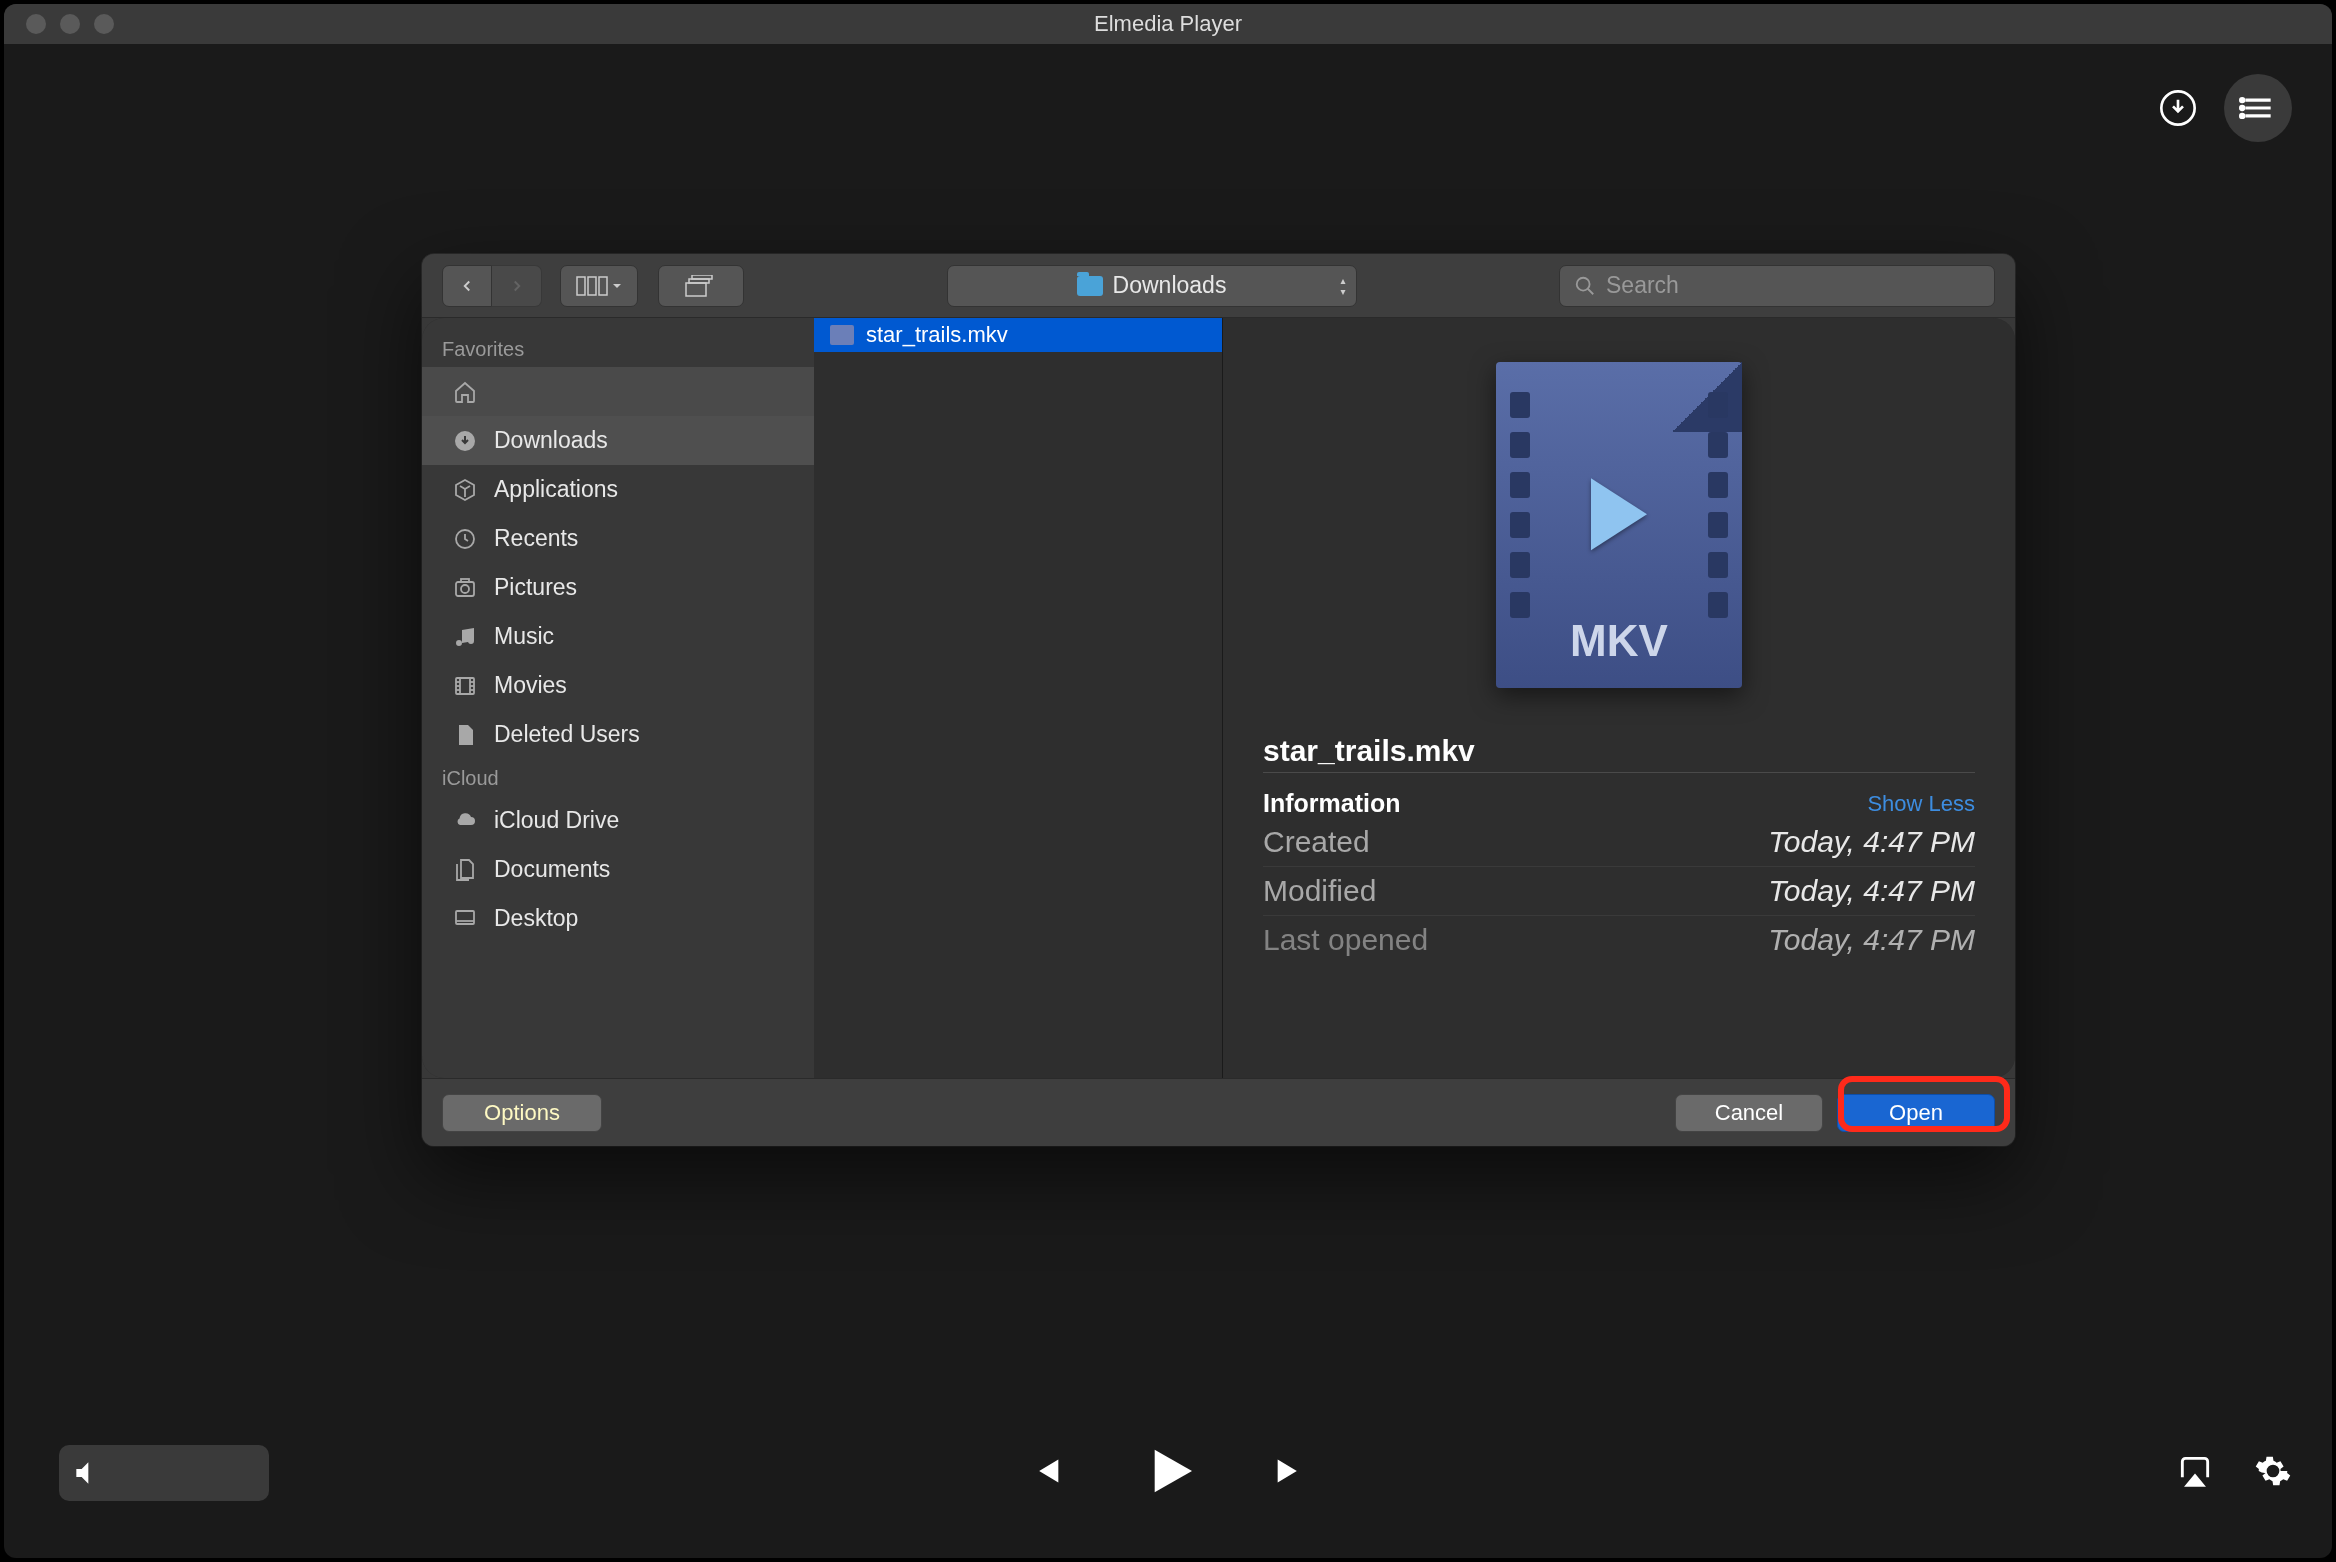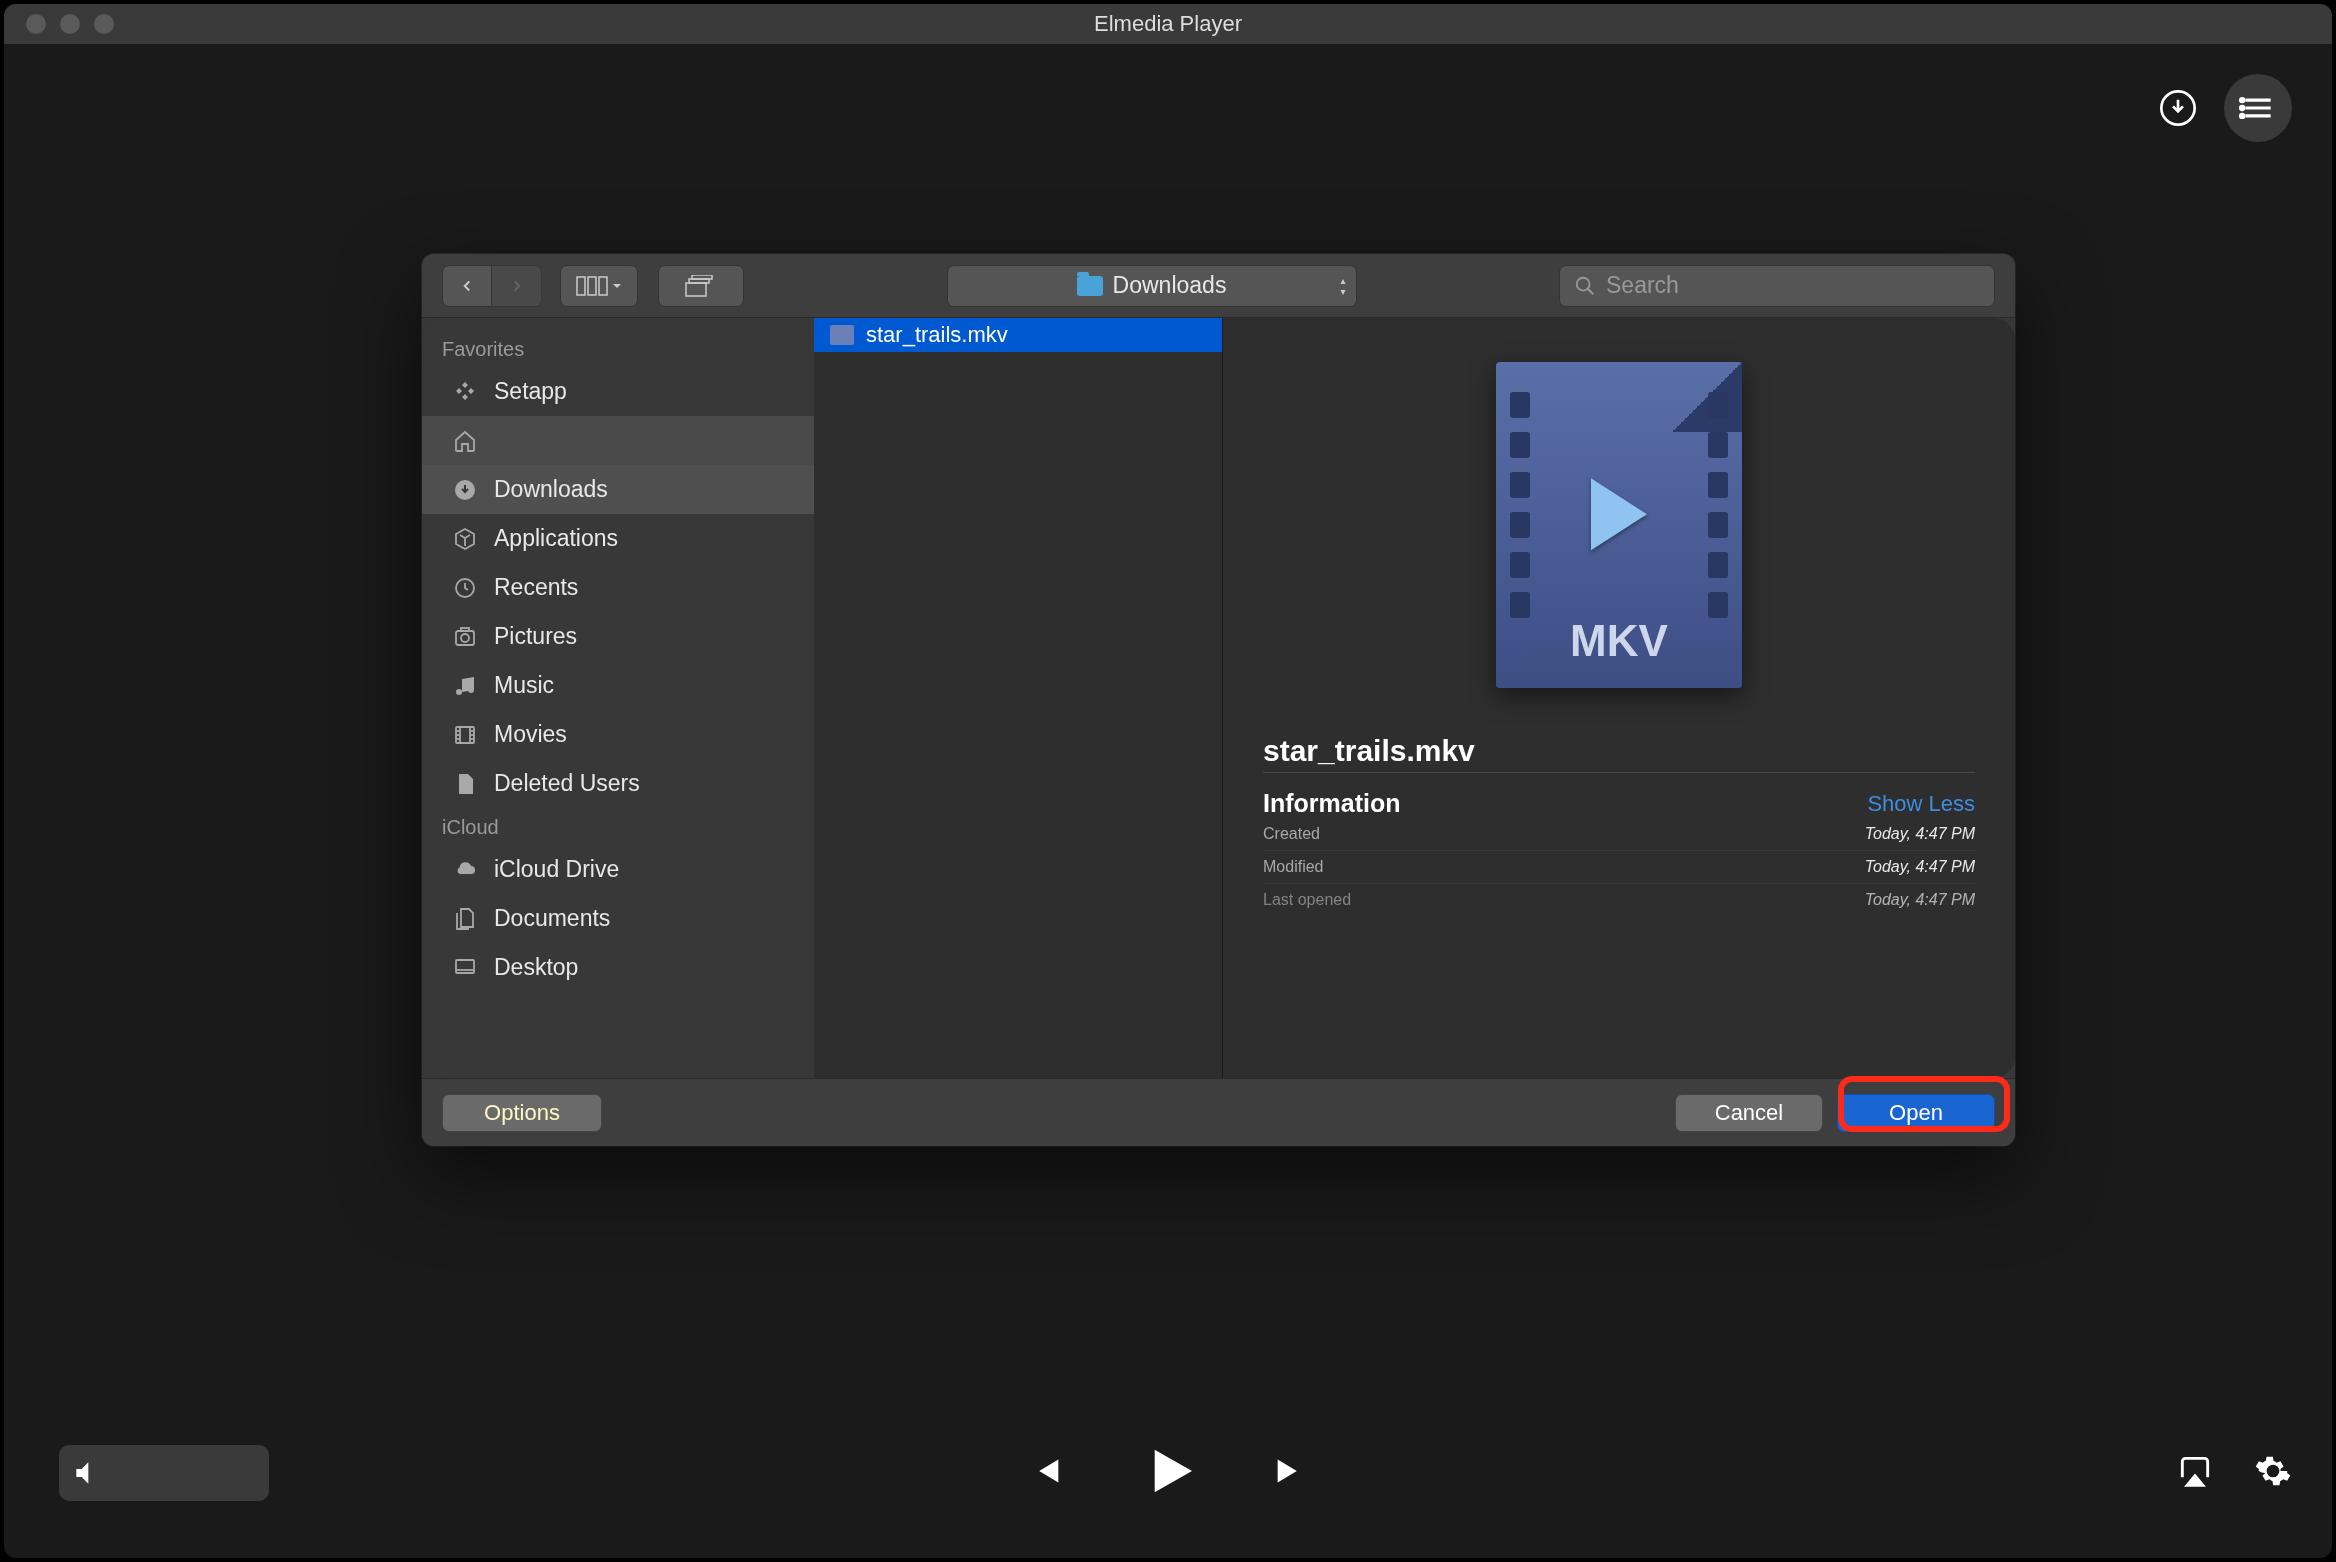--- a/index.html
+++ b/index.html
@@ -241,21 +241,21 @@
     border-top:1px solid #4a4a4a;
     padding-top: 16px;
     margin-bottom: 0;
   }
   .info-title { color:#fff; font-size:25px; font-weight:600; }
   .show-less { color:#3d8de0; font-size:22px; cursor:pointer; }
   .info-row {
     display:flex; justify-content:space-between;
     padding: 7px 0;
     border-bottom:1px solid #3a3a3a;
-    font-size:16px;
+    font-size:30px;
   }
   .info-row .label { color:#a8a8a8; }
   .info-row .value { color:#e8e8e8;font-style:italic; }
   .dialog-footer {
     height: 68px;
     background: #3e3e3e;
     border-top: 1px solid #2a2a2a;
     display:flex; align-items:center;
     padding: 0 20px;
   }
@@ -388,28 +388,20 @@
             <circle cx="10" cy="10" r="7"></circle>
             <path d="M21 21l-6-6"></path>
           </svg>
         <span>Search</span>
       </div>
     </div>
 
     <div class="dialog-body">
       <div class="sidebar">
         <div class="sidebar-section-title">Favorites</div>
-        <div class="sidebar-item">
-          <span class="sidebar-icon">
-              <svg width="24" height="24" viewBox="0 0 24 24" fill="#a8a8a8">
-                <path d="M12 2l3 3-3 3-3-3 3-3zm6 6l3 3-3 3-3-3 3-3zM6 8l3 3-3 3-3-3 3-3zm6 6l3 3-3 3-3-3 3-3z"></path>
-              </svg>
-            </span>
-          <span>Setapp</span>
-        </div>
         <div class="sidebar-item active">
           <span class="sidebar-icon">
               <svg width="24" height="24" viewBox="0 0 24 24" fill="none" stroke="#a8a8a8" stroke-width="1.8">
                 <path d="M3 11l9-8 9 8v10a1 1 0 01-1 1h-5v-7h-6v7H4a1 1 0 01-1-1V11z"></path>
               </svg>
             </span>
           <span></span>
         </div>
         <div class="sidebar-item" style="background:#4f4f4f">
           <span class="sidebar-icon">

